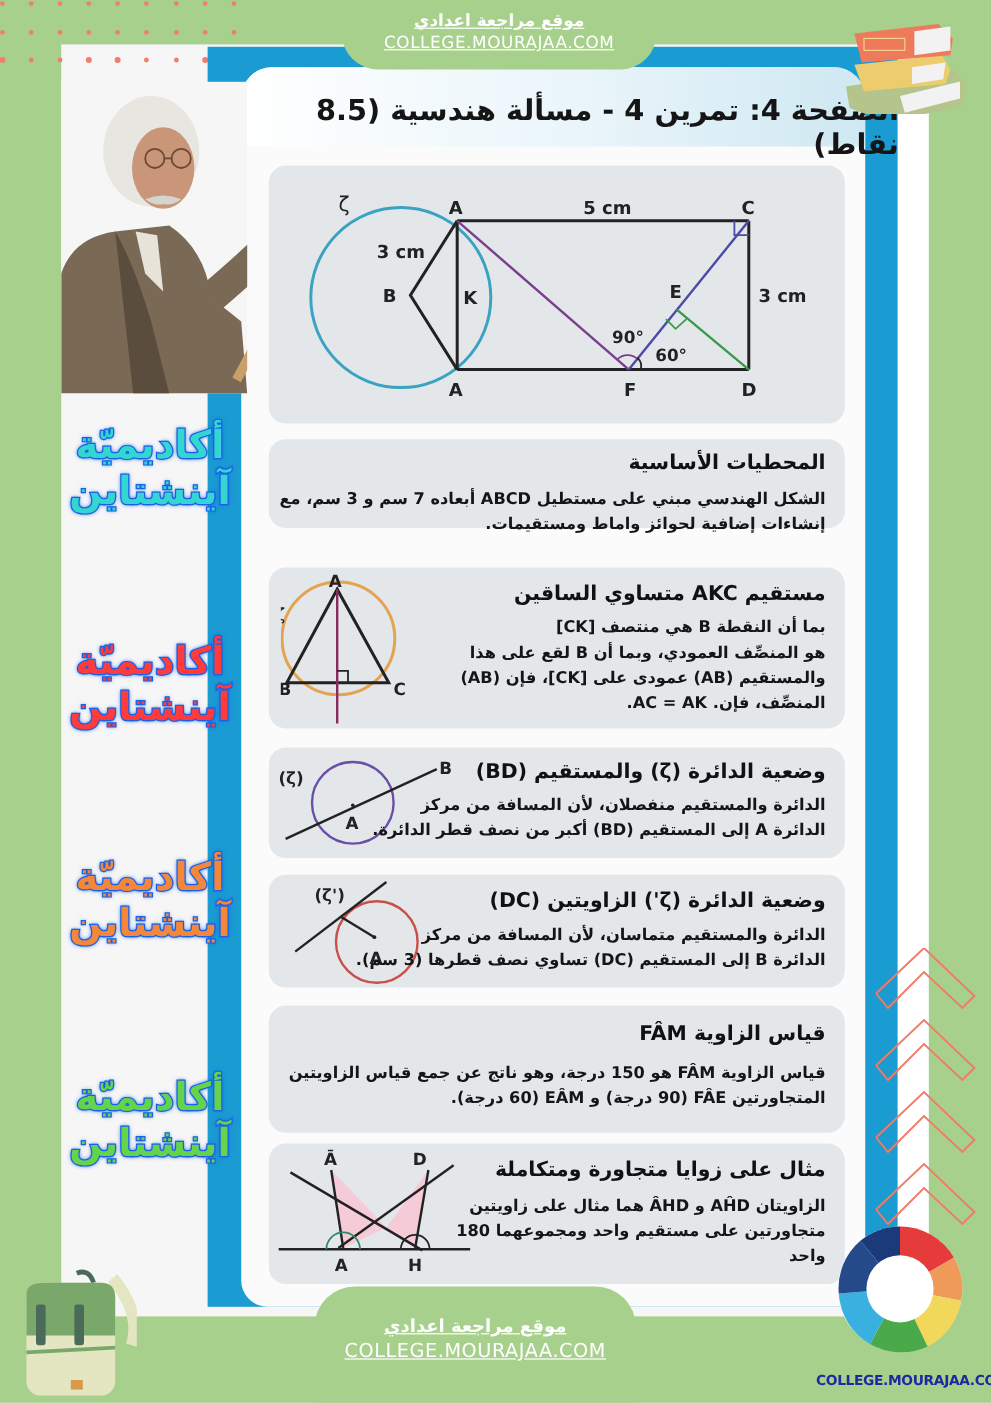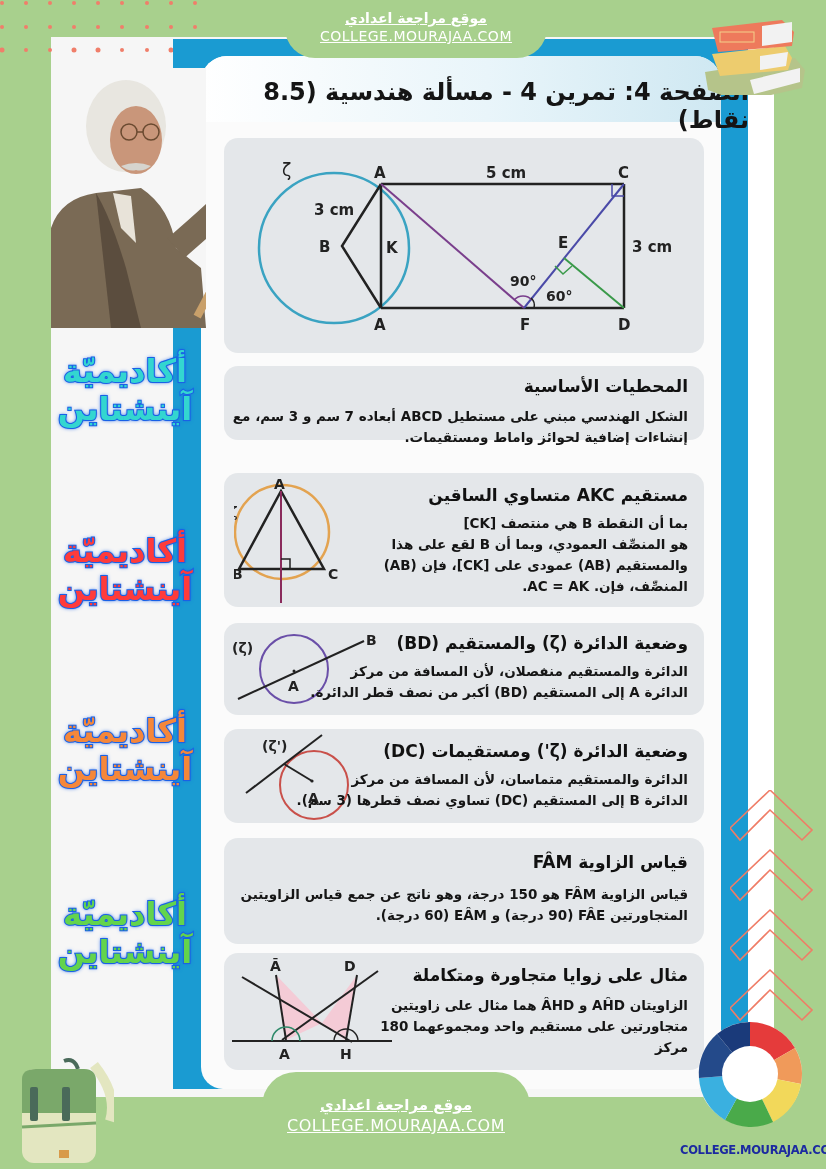--- a/index.html
+++ b/index.html
@@ -197,21 +197,21 @@
 
 <div class="card" style="top:729px; height:94px;">
   <svg width="150" height="94" style="position:absolute;left:8px;top:0;" viewBox="0 0 150 94">
     <circle cx="82" cy="56" r="34" fill="none" stroke="#c9504a" stroke-width="2"></circle>
     <line x1="14" y1="64" x2="90" y2="6" stroke="#222" stroke-width="2"></line>
     <line x1="52" y1="35" x2="80" y2="52" stroke="#222" stroke-width="2"></line>
     <circle cx="80" cy="52" r="1.6" fill="#222"></circle>
     <text x="30" y="22" font-size="14" font-weight="bold" fill="#222">(ζ')</text>
     <text x="76" y="74" font-size="14" font-weight="bold" fill="#222">A</text>
   </svg>
-  <div class="card-title" style="top:12px;">وضعية الدائرة (ζ') ومستقيمات (DC)</div>
+  <div class="card-title" style="top:12px;">وضعية الدائرة (ζ') الزاويتين (DC)</div>
   <div class="card-body" style="top:40px;">
     <div>الدائرة والمستقيم متماسان، لأن المسافة من مركز</div>
     <div>الدائرة B إلى المستقيم (DC) تساوي نصف قطرها (3 سم).</div>
   </div>
 </div>
 
 <div class="card" style="top:838px; height:106px;">
   <div class="card-title" style="top:14px;">قياس الزاوية FÂM</div>
   <div class="card-body" style="top:46px;">
     <div>قياس الزاوية FÂM هو 150 درجة، وهو ناتج عن جمع قياس الزاويتين</div>
@@ -232,21 +232,21 @@
     <path d="M102 88 A12 12 0 0 1 126 88" fill="none" stroke="#222" stroke-width="1.5"></path>
     <text x="38" y="18" font-size="14" font-weight="bold" fill="#222">Ā</text>
     <text x="112" y="18" font-size="14" font-weight="bold" fill="#222">D</text>
     <text x="47" y="106" font-size="14" font-weight="bold" fill="#222">A</text>
     <text x="108" y="106" font-size="14" font-weight="bold" fill="#222">H</text>
   </svg>
   <div class="card-title" style="top:12px;">مثال على زوايا متجاورة ومتكاملة</div>
   <div class="card-body" style="top:42px;">
     <div>الزاويتان AĤD و ÂHD هما مثال على زاويتين</div>
     <div>متجاورتين على مستقيم واحد ومجموعهما 180</div>
-    <div>مركز</div>
+    <div>واحد</div>
   </div>
 </div>
 
 <svg class="books" viewBox="0 0 110 85">
   <path d="M5 62 L95 48 L105 60 L102 78 L40 92 L8 80 Z" fill="#b5c48a"></path>
   <path d="M50 70 L100 58 L100 72 L54 84 Z" fill="#f2f2f2"></path>
   <path d="M12 44 L85 36 L92 48 L88 60 L20 66 Z" fill="#edcc6e"></path>
   <path d="M60 46 L88 42 L86 56 L60 60 Z" fill="#f2f2f2"></path>
   <path d="M12 18 L82 10 L94 22 L92 36 L18 42 Z" fill="#ee7a5c"></path>
   <path d="M62 16 L92 12 L92 32 L62 36 Z" fill="#f2f2f2"></path>

